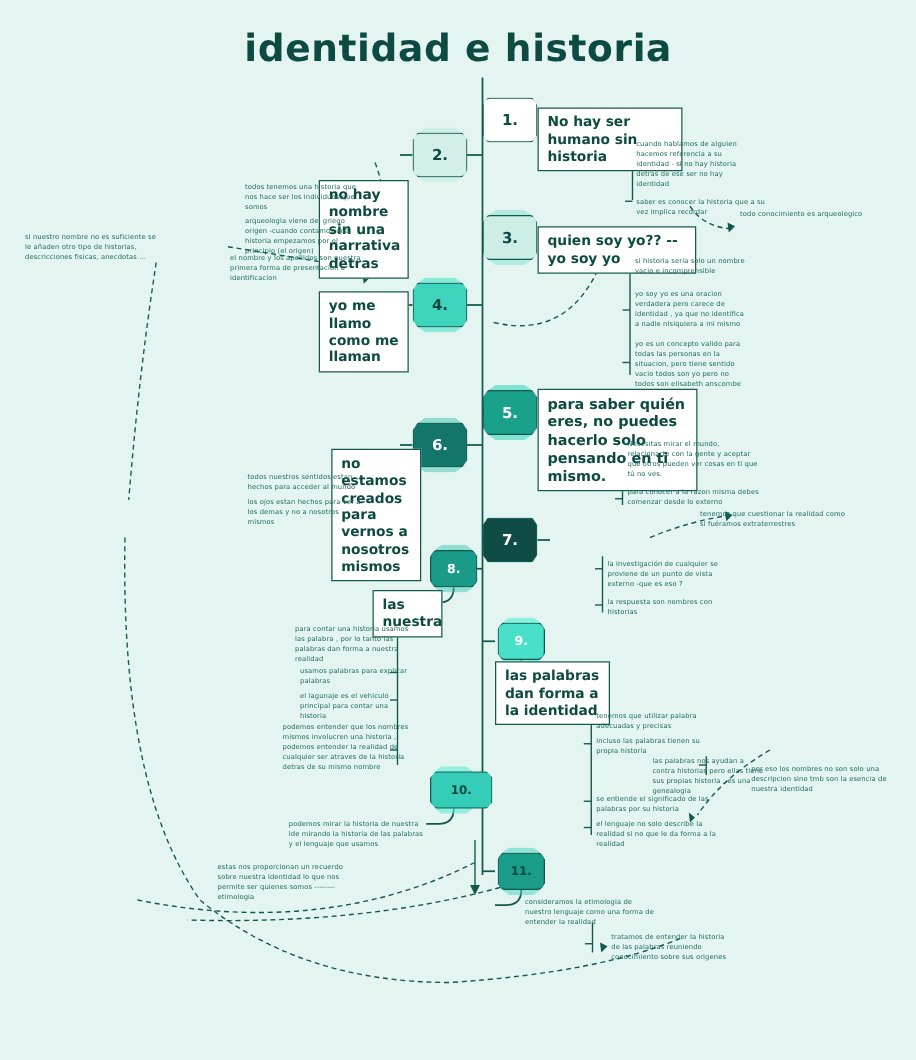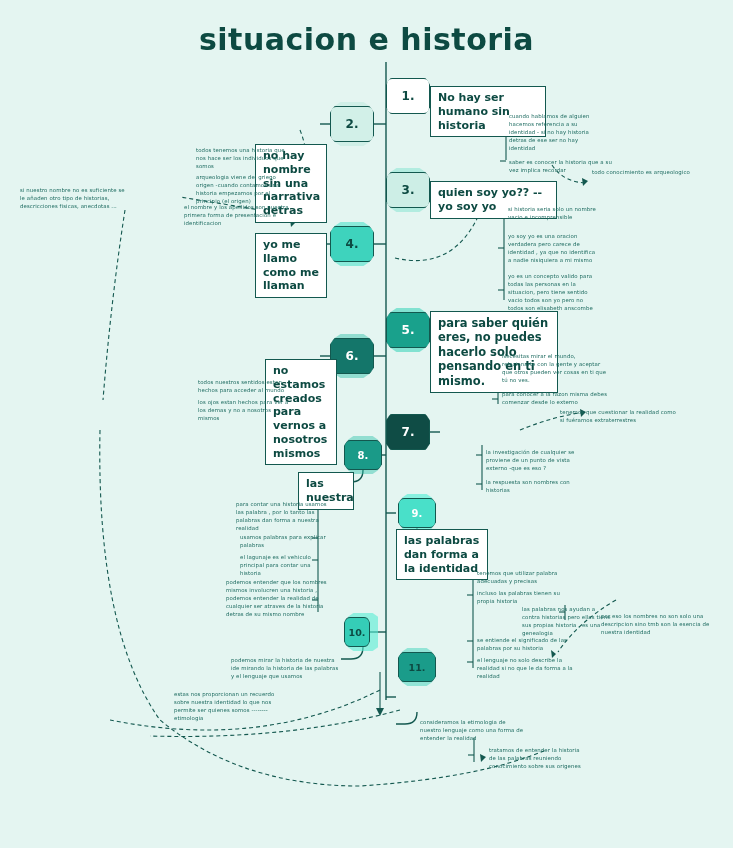--- a/index.html
+++ b/index.html
@@ -67,21 +67,21 @@
     position:absolute; left:0; bottom:12px; width:733px;
     text-align:center; font-size:8px; color:#9db9b4;
   }
   .footer b { color:#8aa8a3; }
 </style>
 </head>
 <body>
 
 <div id="canvas">
 
-  <div class="title">situacion e historia</div>
+  <div class="title">identidad e historia</div>
 
   <svg class="wires" viewBox="0 0 733 848">
     <g fill="none" stroke="#13584f" stroke-width="1.4">
 
       <path d="M386,62 L386,700"></path>
 
       <path d="M386,96 L396,96"></path>
       <path d="M386,124 L368,124"></path>
       <path d="M386,190 L396,190"></path>
       <path d="M386,244 L368,244"></path>
@@ -226,23 +226,23 @@
   <div class="hexwrap" style="left:344px;top:440px;width:38px;height:30px;">
     <div class="halo" style="background:#2fc3ab;opacity:.45;width:30px;height:38px;"></div>
     <div class="hex" style="width:38px;height:30px;background:#1a9a88;color:#ffffff;font-size:10px;">8.</div>
   </div>
   <div class="hexwrap" style="left:398px;top:498px;width:38px;height:30px;">
     <div class="halo" style="background:#62f0d8;opacity:.7;width:30px;height:38px;"></div>
     <div class="hex" style="width:38px;height:30px;background:#49e0c9;color:#ffffff;font-size:10px;">9.</div>
   </div>
   <div class="hexwrap" style="left:344px;top:617px;width:38px;height:30px;">
     <div class="halo" style="background:#57ecd4;opacity:.6;width:30px;height:38px;"></div>
-    <div class="hex" style="width:26px;height:30px;background:#35cdb7;color:#0d4a42;font-size:9.5px;">10.</div>
-  </div>
-  <div class="hexwrap" style="left:398px;top:652px;width:52px;height:30px;">
+    <div class="hex" style="width:50px;height:30px;background:#35cdb7;color:#0d4a42;font-size:9.5px;">10.</div>
+  </div>
+  <div class="hexwrap" style="left:398px;top:682px;width:52px;height:30px;">
     <div class="halo" style="background:#3fd3bb;opacity:.5;width:30px;height:38px;"></div>
     <div class="hex" style="width:38px;height:30px;background:#1a9c8a;color:#0d4a42;font-size:9.5px;">11.</div>
   </div>
 
   <div class="box" style="left:430px;top:86px;width:116px;">No hay ser humano sin historia</div>
   <div class="box" style="left:255px;top:104px;width:72px;margin-top:40px;">no hay nombre sin una narrativa detras</div>
   <div class="box" style="left:430px;top:181px;width:127px;">quien soy yo?? -- yo soy yo</div>
   <div class="box big" style="left:430px;top:311px;width:128px;">para saber quién eres, no puedes hacerlo solo pensando en ti mismo.</div>
   <div class="box" style="left:255px;top:233px;width:72px;">yo me llamo como me llaman</div>
   <div class="box" style="left:265px;top:342px;width:72px;margin-top:17px;">no estamos creados para vernos a nosotros mismos</div>

